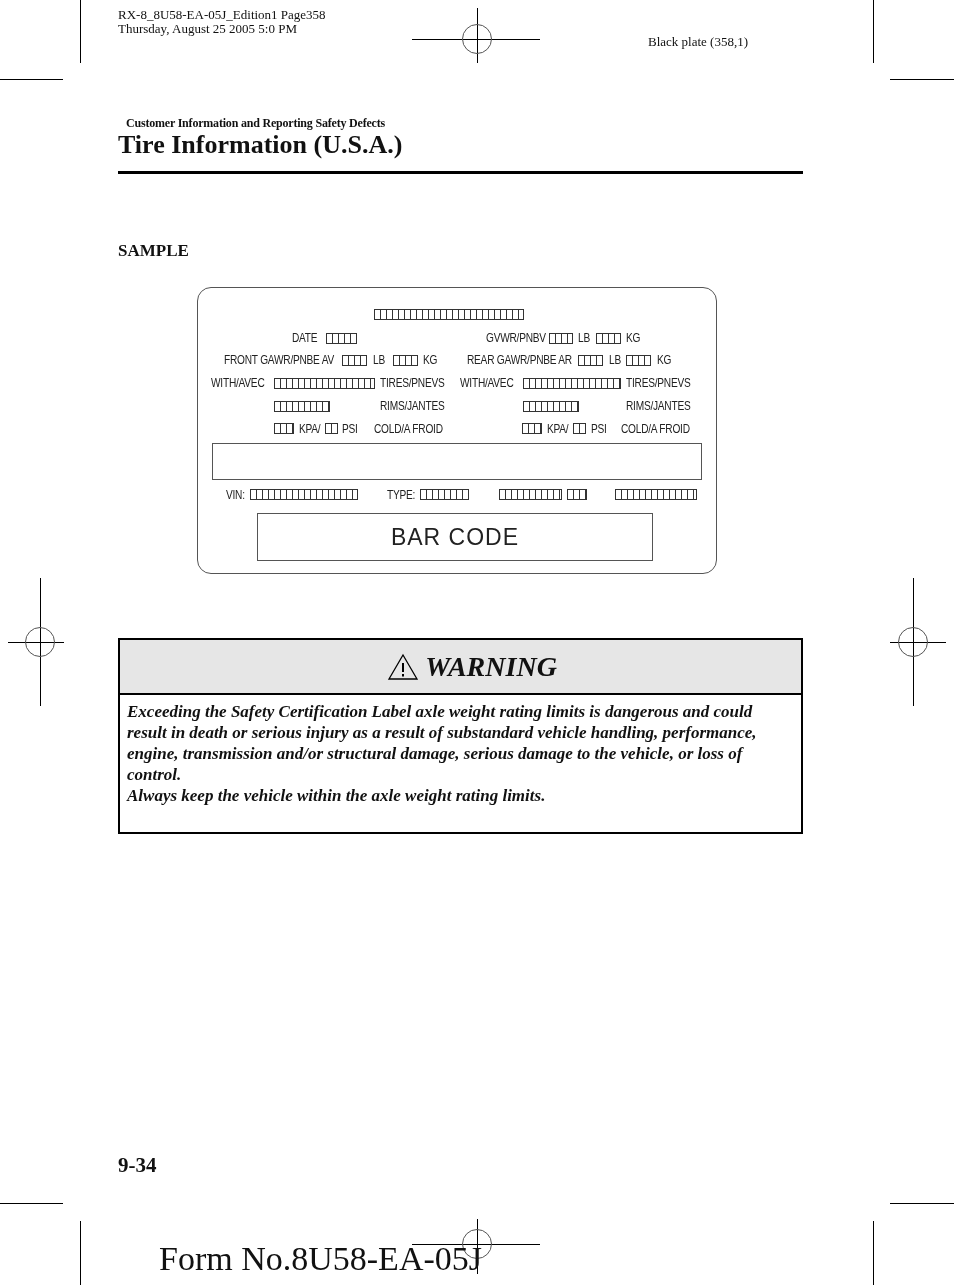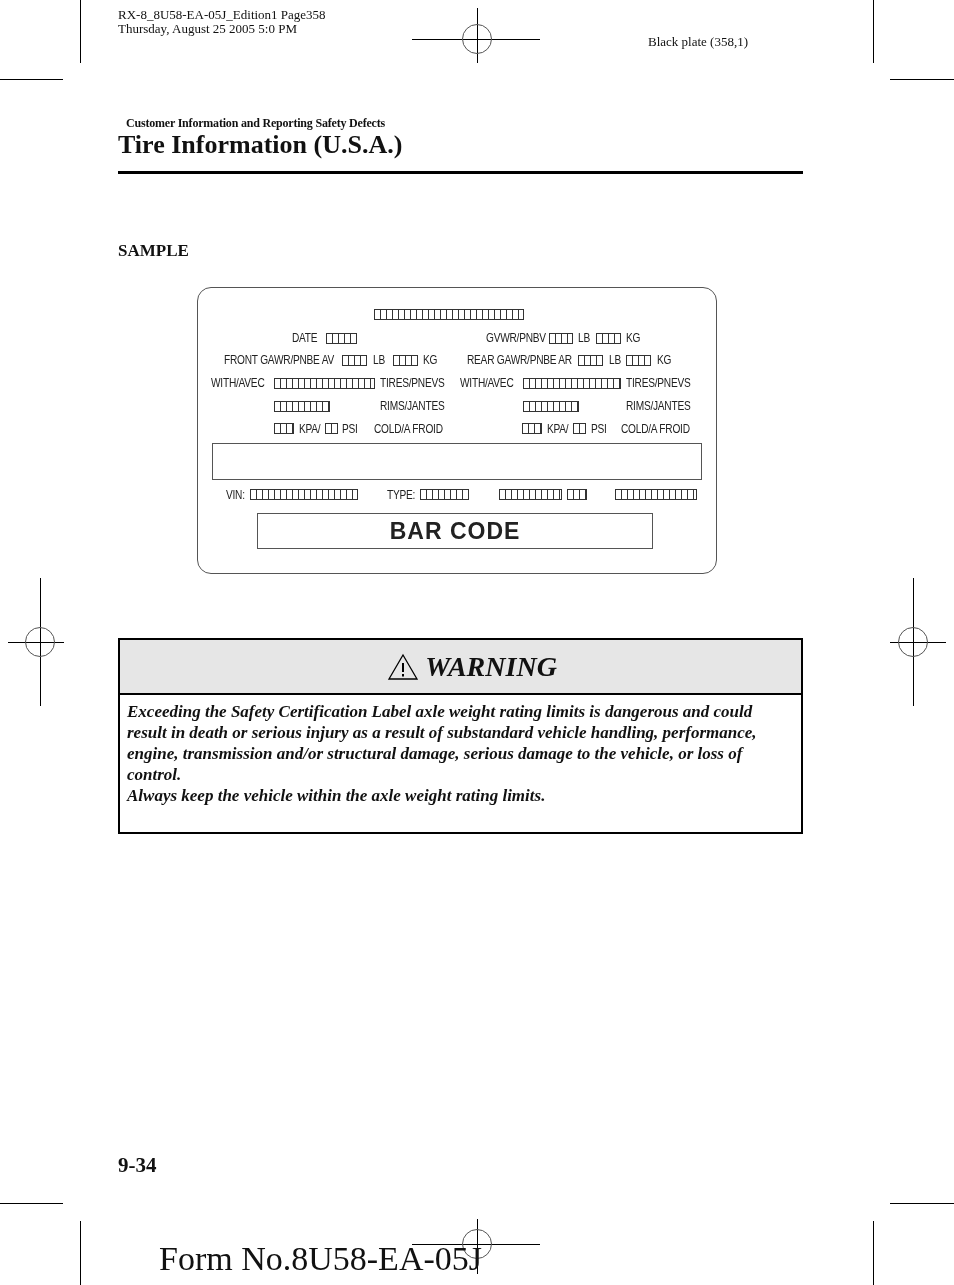--- a/index.html
+++ b/index.html
@@ -12,21 +12,21 @@
   .section-label { font-size:12px; font-weight:bold; letter-spacing:-0.2px; }
   .page-title { font-size:26px; font-weight:bold; }
   .title-rule { position:absolute; left:118px; top:171px; width:685px; height:3px; background:#000; }
   .sample { font-size:17px; font-weight:bold;margin-top:30px; }
   
   .label-card { position:absolute; left:197px; top:287px; width:520px; height:287px; border:1.5px solid #555; border-radius:14px; box-sizing:border-box; }
   .lt { position:absolute; font-family:"Liberation Sans", sans-serif; font-size:13px; transform:scaleX(0.78); transform-origin:left top; white-space:nowrap; color:#222; letter-spacing:-0.3px; }
   .cells { position:absolute; height:11px; border:1px solid #333; box-sizing:border-box;
     background-image:repeating-linear-gradient(to right, transparent 0, transparent 5px, #333 5px, #333 6px); }
   .big-box { position:absolute; left:14px; top:155px; width:490px; height:37px; border:1px solid #555; box-sizing:border-box; }
-  .barcode-box { position:absolute; left:59px; top:225px; width:396px; height:36px; border:1px solid #555; box-sizing:border-box; display:flex; align-items:center; justify-content:center;font-weight:bold; }
+  .barcode-box { position:absolute; left:59px; top:225px; width:396px; height:48px; border:1px solid #555; box-sizing:border-box; display:flex; align-items:center; justify-content:center; }
   .barcode-text { font-family:"Liberation Sans", sans-serif; font-size:23px; letter-spacing:1px; color:#222; }
   
   .warn { position:absolute; left:118px; top:638px; width:685px; height:196px; border:2px solid #000; box-sizing:border-box; }
   .warn-head { height:53px; background:#e6e6e6; border-bottom:2px solid #000; display:flex; align-items:center; justify-content:center;padding-left:23px; }
   .warn-title { font-size:28px; font-weight:bold; font-style:italic; margin-left:6px; }
   .warn-body { padding:6px 7px; font-size:17px; font-weight:bold; font-style:italic; line-height:21px; }
   .warn-sub { text-decoration:underline; display:block; }
   .warn-body p { margin:0; }
   .page-num { font-size:21px; font-weight:bold;text-align:center; }
   .form-no { font-size:34px; }

